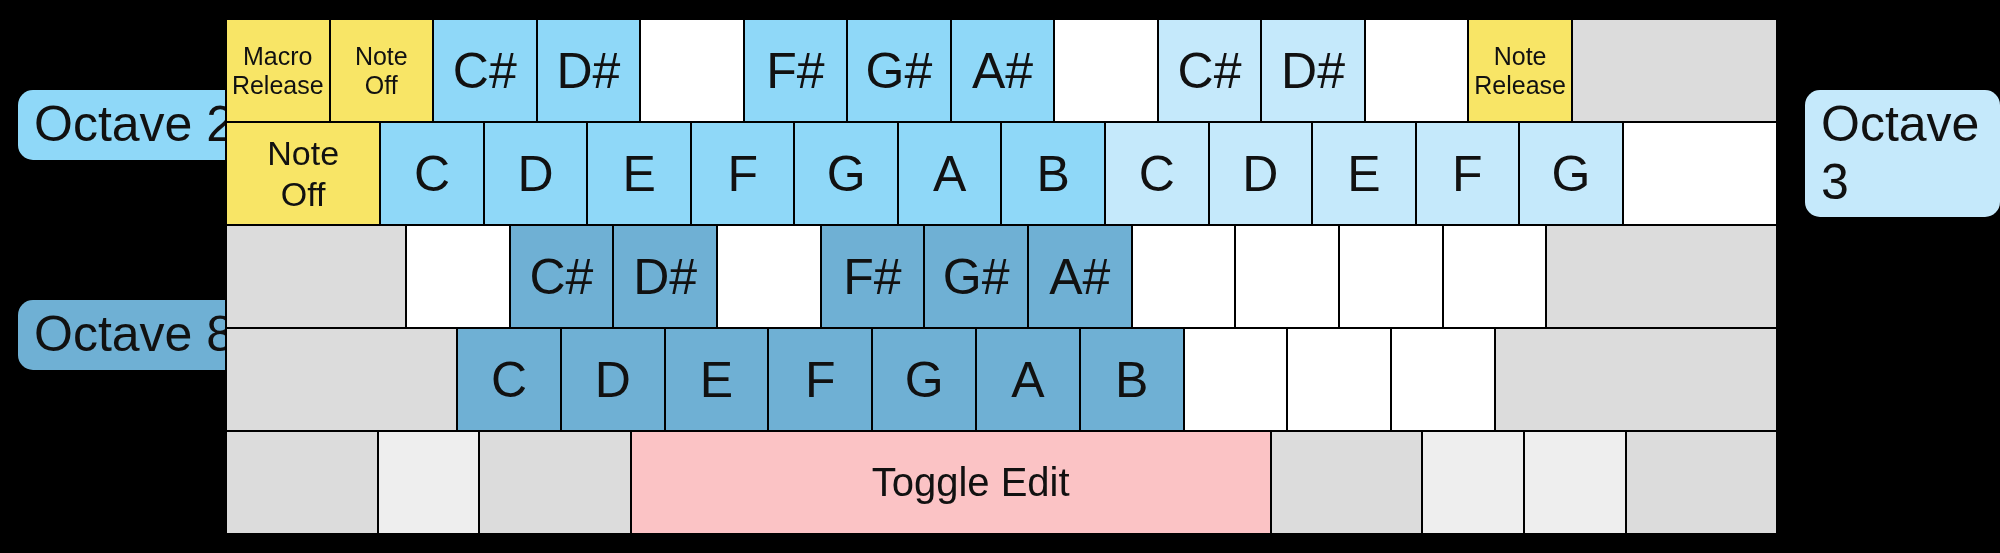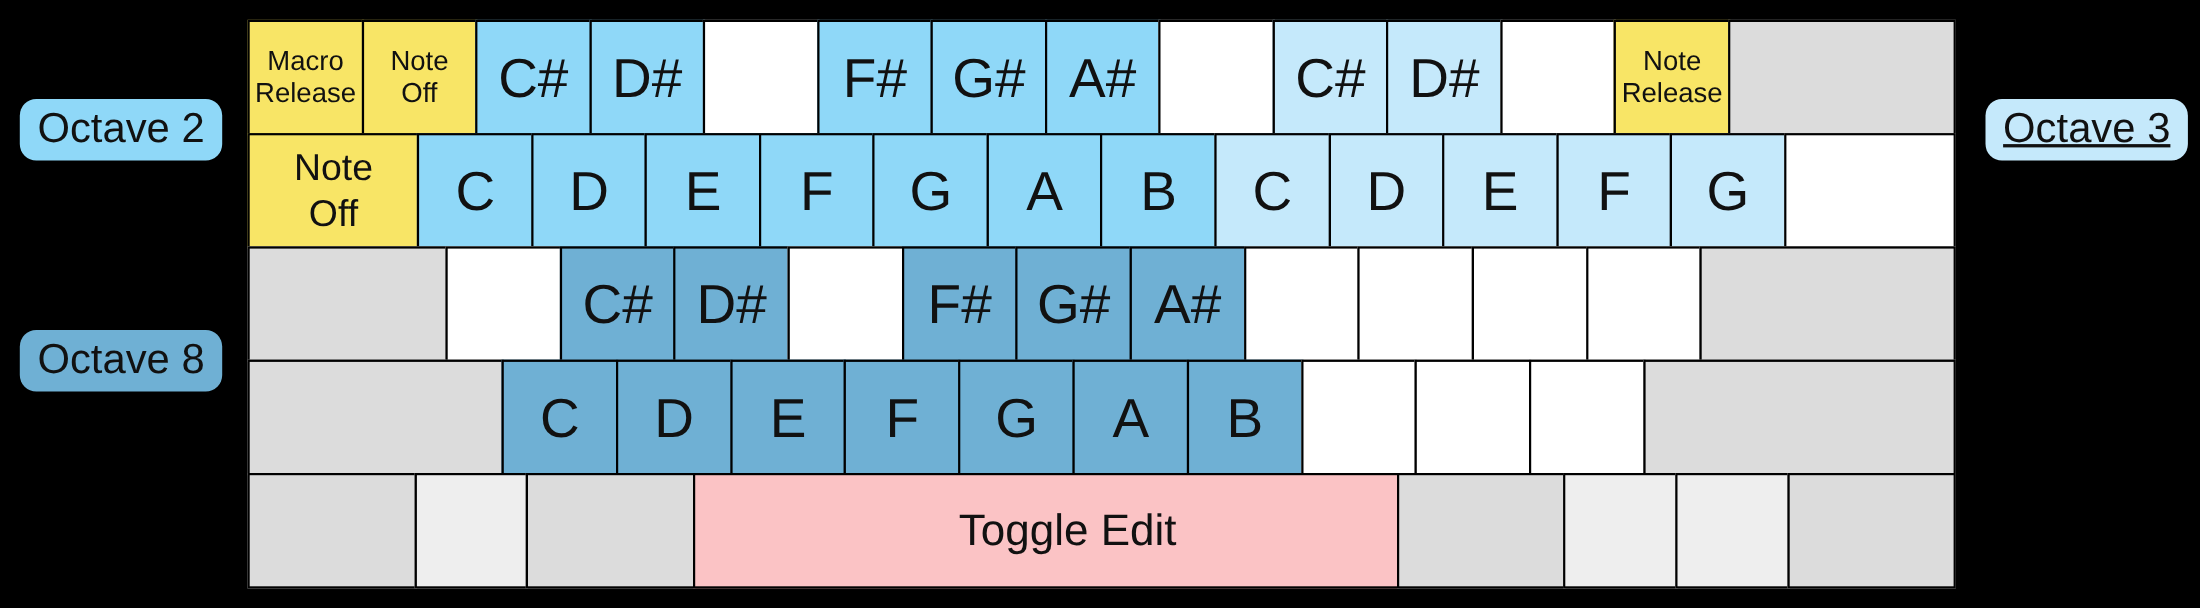--- a/index.html
+++ b/index.html
@@ -38,28 +38,28 @@
   .c-graylight { background:var(--graylight); }
   .c-pink      { background:var(--pink);padding-left:40px; }
   
   .s-note   { font-size:50px; }
   .s-small  { font-size:25px; line-height:1.16; }
   .s-medium { font-size:34px; line-height:1.18; }
   .s-toggle { font-size:40px; }
   
   .octave-pill {
     position:absolute;
-    font-size:38px; line-height:1.15;
+    font-size:50px; line-height:1.15;
     padding:6px 16px;
     border-radius:15px;
     color:#111;
   }
   .pill-octave2 { left:18px;   top:90px;  background:var(--o2); }
   .pill-octave1 { left:18px;   top:300px; background:var(--o1); }
-  .pill-octave3 { left:1805px; top:90px;  background:var(--o3);text-decoration:underline; }
+  .pill-octave3 { left:1805px; top:90px;  background:var(--o3); }
 </style>
 </head>
 <body style="background: rgb(0, 0, 0);">
 
 <div class="octave-pill pill-octave2">Octave 2</div>
 <div class="octave-pill pill-octave1">Octave 8</div>
 <div class="octave-pill pill-octave3">Octave 3</div>
 
 <div class="kb">
     <div class="kb-row">

